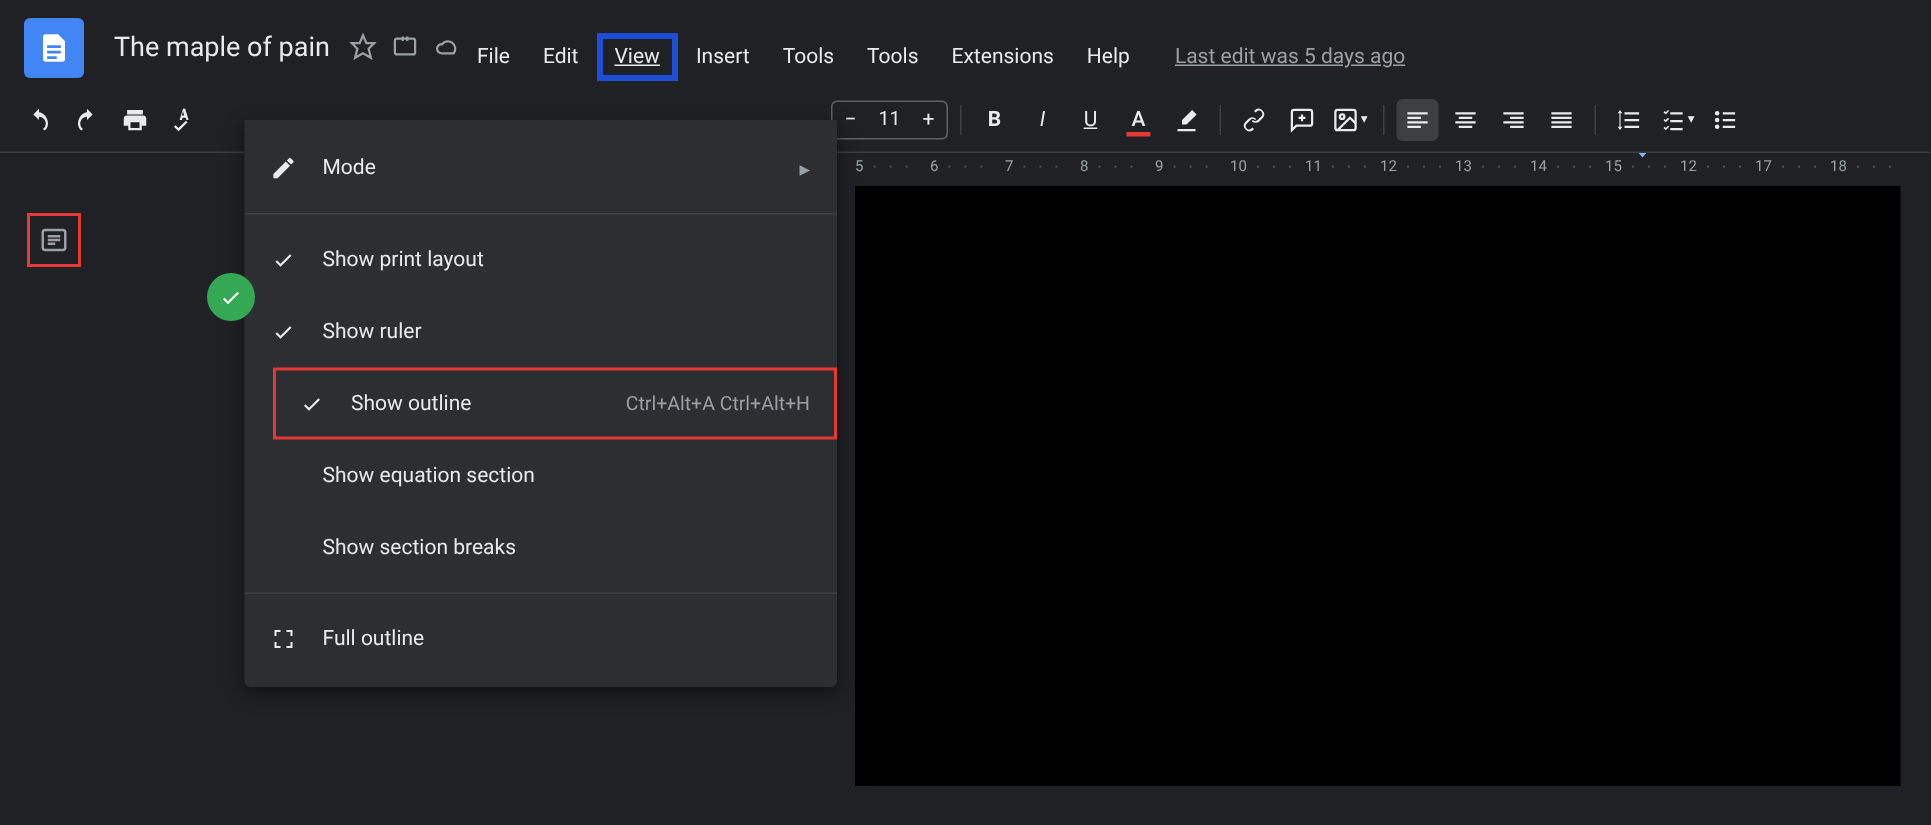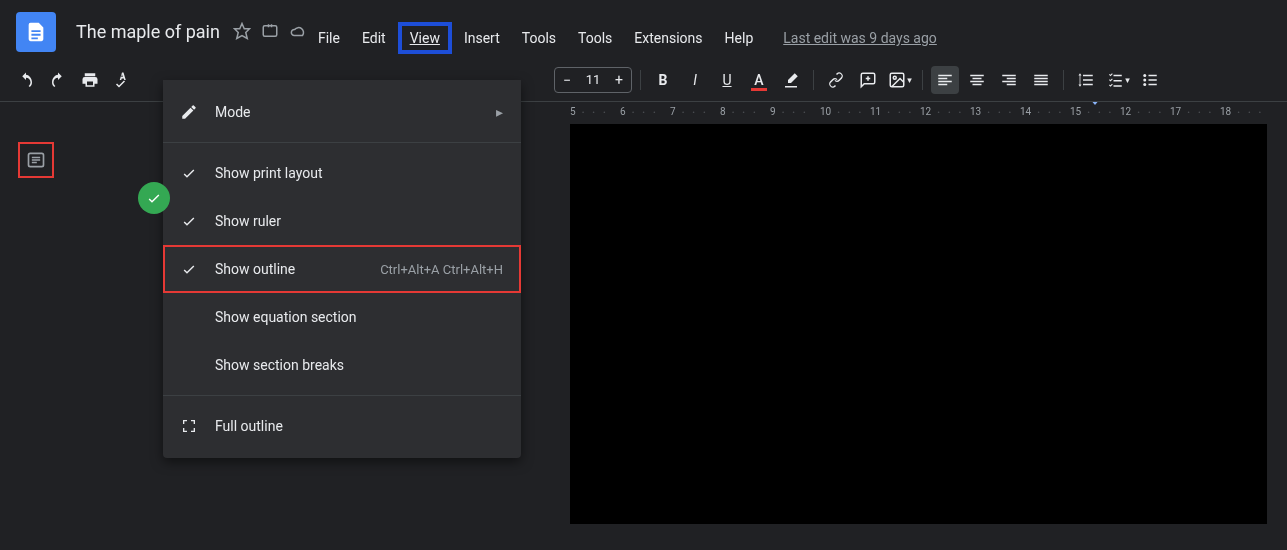--- a/index.html
+++ b/index.html
@@ -102,38 +102,38 @@
   }
   .tb-text-color .underline-bar {
     position: absolute; bottom: 3px; left: 6px; right: 6px; height: 3px;
     background: #e53935;
   }
   
   .dropdown {
     position: absolute;
     top: 80px;
     left: 163px;
-    width: 358px;
+    width: 395px;
     background: #2d2e31;
     border-radius: 0 0 4px 4px;
     box-shadow: 0 4px 12px rgba(0,0,0,0.5);
     padding: 8px 0;
     z-index: 10;
   }
   .dd-item {
     display: flex;
     align-items: center;
     padding: 10px 16px 10px 12px;
     cursor: pointer;
     font-size: 14px;
     color: #e8eaed;
     border: 2px solid transparent;
     position: relative;
   }
-  .dd-item.highlight-red { border: 2px solid #e53935; border-radius: 0; }
+  .dd-item.highlight-red { border: 2px solid #e53935; border-radius: 0; margin-left: 19px; }
   .dd-icon {
     width: 24px; height: 24px;
     display: flex; align-items: center; justify-content: center;
     margin-right: 14px;
     color: #e8eaed;
     flex-shrink: 0;
   }
   .dd-label { flex: 1; }
   .dd-shortcut { color: #9aa0a6; font-size: 13px; margin-left: 16px; }
   .dd-arrow { color: #9aa0a6; margin-left: auto; }
@@ -247,21 +247,21 @@
     </div>
     <div class="menubar">
       <div class="menu-item">File</div>
       <div class="menu-item">Edit</div>
       <div class="menu-item view-highlight">View</div>
       <div class="menu-item">Insert</div>
       <div class="menu-item">Tools</div>
       <div class="menu-item">Tools</div>
       <div class="menu-item">Extensions</div>
       <div class="menu-item">Help</div>
-      <div class="last-edit">Last edit was 9 days ago</div>
+      <div class="last-edit">Last edit was 5 days ago</div>
     </div>
   </div>
 </div>
 
 <div class="toolbar">
   <div class="tb-btn">
     <svg width="18" height="18" viewBox="0 0 24 24" fill="currentColor">
         <path d="M12 5V2L7 7l5 5V9c3.3 0 6 2.7 6 6 0 2-1 3.8-2.5 4.9l1.5 1.5C19 19.9 20 17.6 20 15c0-5.5-4.5-10-8-10z"></path>
       </svg>
   </div>

